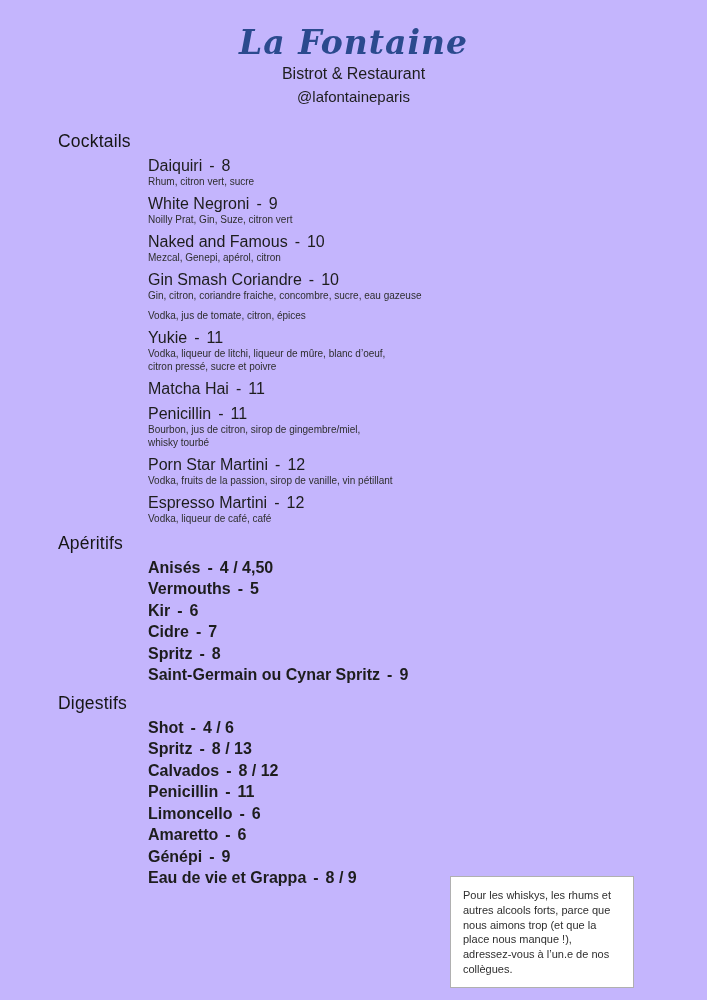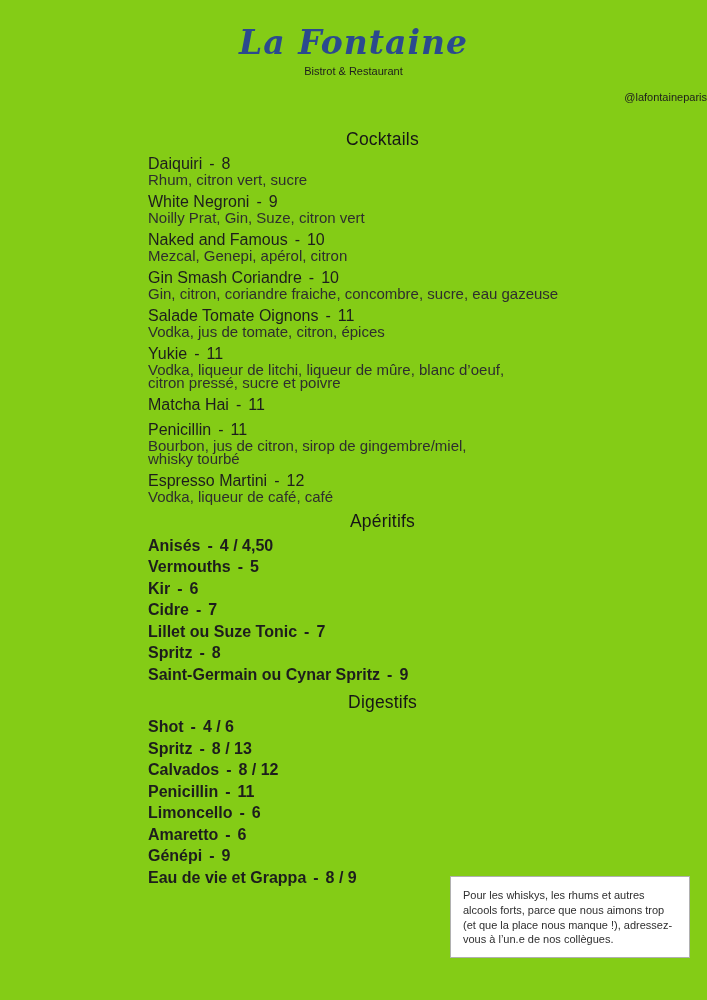--- a/index.html
+++ b/index.html
@@ -1,68 +1,67 @@
 <!DOCTYPE html>
 <html><head>
 <meta charset="utf-8">
 <style>
   html, body { margin: 0; padding: 0; background: #ffffff; }
   .page {
     position: relative;
     width: 707px;
     height: 1000px;
-    background: #84cc16;
+    background: #c4b5fd;
     font-family: "Liberation Sans", sans-serif;
     color: #1d1d1d;
     overflow: hidden;
   }
   
   header { text-align: center; padding-top: 24px; }
   .logo {
     font-family: "DejaVu Serif", serif;
     font-style: italic;
     font-weight: bold;
     font-size: 33px;
     line-height: 1.15;
     color: #2b4a8e;
     letter-spacing: 1px;
   }
-  .subtitle { font-size: 11px; margin-top: 3px; color: #1d1d1d; }
-  .handle   { font-size: 11px;   margin-top: 14px; color: #1d1d1d; text-align: right; }
+  .subtitle { font-size: 16px; margin-top: 3px; color: #1d1d1d; }
+  .handle   { font-size: 15px;   margin-top: 5px; color: #1d1d1d; }
 
   
   main { margin-top: 26px; }
   .menu-section { margin-bottom: 8px; }
   .section-title {
     font-size: 17.5px;
     font-weight: 400;
     margin: 0 0 5px 58px;
     color: #161616;
     letter-spacing: 0.2px;
-    text-align: center;
   }
   .items { margin-left: 148px; }
   .item-line { font-size: 16px; line-height: 18px; color: #1d1d1d; }
   .item-dash { margin: 0 7px; }
   .item-desc {
-    font-size: 15px;
+    font-size: 10px;
     line-height: 13px;
     color: #2e2e2e;
     white-space: pre-line;
   }
   .items.detailed .menu-item { margin-bottom: 7px; }
   .items.simple  .menu-item { margin-bottom: 3px; }
   .items.simple  .item-line { line-height: 18.5px; font-weight: bold; }
 
   
   .note {
     position: absolute;
     left: 450px;
     top: 876px;
-    width: 240px;
+    width: 184px;
     box-sizing: border-box;
     border: 1px solid #b0b0b0;
     background: #ffffff;
     padding: 11px 12px 10px 12px;
   }
   .note p {
     margin: 0;
     font-size: 11px;
     line-height: 14.8px;
     color: #2e2e2e;
@@ -105,23 +104,20 @@
   </div>
 
   <div class="menu-item">
     <div class="item-line">
       <span class="item-name">Gin Smash Coriandre</span><span class="item-dash">-</span><span class="item-price">10</span>
     </div>
     <div class="item-desc">Gin, citron, coriandre fraiche, concombre, sucre, eau gazeuse</div>
   </div>
 
   <div class="menu-item">
-    <div class="item-line">
-      <span class="item-name">Salade Tomate Oignons</span><span class="item-dash">-</span><span class="item-price">11</span>
-    </div>
     <div class="item-desc">Vodka, jus de tomate, citron, épices</div>
   </div>
 
   <div class="menu-item">
     <div class="item-line">
       <span class="item-name">Yukie</span><span class="item-dash">-</span><span class="item-price">11</span>
     </div>
     <div class="item-desc">Vodka, liqueur de litchi, liqueur de mûre, blanc d’oeuf,
 citron pressé, sucre et poivre</div>
   </div>
@@ -133,20 +129,26 @@
   </div>
 
   <div class="menu-item">
     <div class="item-line">
       <span class="item-name">Penicillin</span><span class="item-dash">-</span><span class="item-price">11</span>
     </div>
     <div class="item-desc">Bourbon, jus de citron, sirop de gingembre/miel,
 whisky tourbé</div>
   </div>
 
+  <div class="menu-item">
+    <div class="item-line">
+      <span class="item-name">Porn Star Martini</span><span class="item-dash">-</span><span class="item-price">12</span>
+    </div>
+    <div class="item-desc">Vodka, fruits de la passion, sirop de vanille, vin pétillant</div>
+  </div>
 
   <div class="menu-item">
     <div class="item-line">
       <span class="item-name">Espresso Martini</span><span class="item-dash">-</span><span class="item-price">12</span>
     </div>
     <div class="item-desc">Vodka, liqueur de café, café</div>
   </div>
 </div>
   </section>
 
@@ -174,26 +176,20 @@
 
   </div>
 
   <div class="menu-item">
     <div class="item-line">
       <span class="item-name">Cidre</span><span class="item-dash">-</span><span class="item-price">7</span>
     </div>
 
   </div>
 
-  <div class="menu-item">
-    <div class="item-line">
-      <span class="item-name">Lillet ou Suze Tonic</span><span class="item-dash">-</span><span class="item-price">7</span>
-    </div>
-
-  </div>
 
   <div class="menu-item">
     <div class="item-line">
       <span class="item-name">Spritz</span><span class="item-dash">-</span><span class="item-price">8</span>
     </div>
 
   </div>
 
   <div class="menu-item">
     <div class="item-line">

